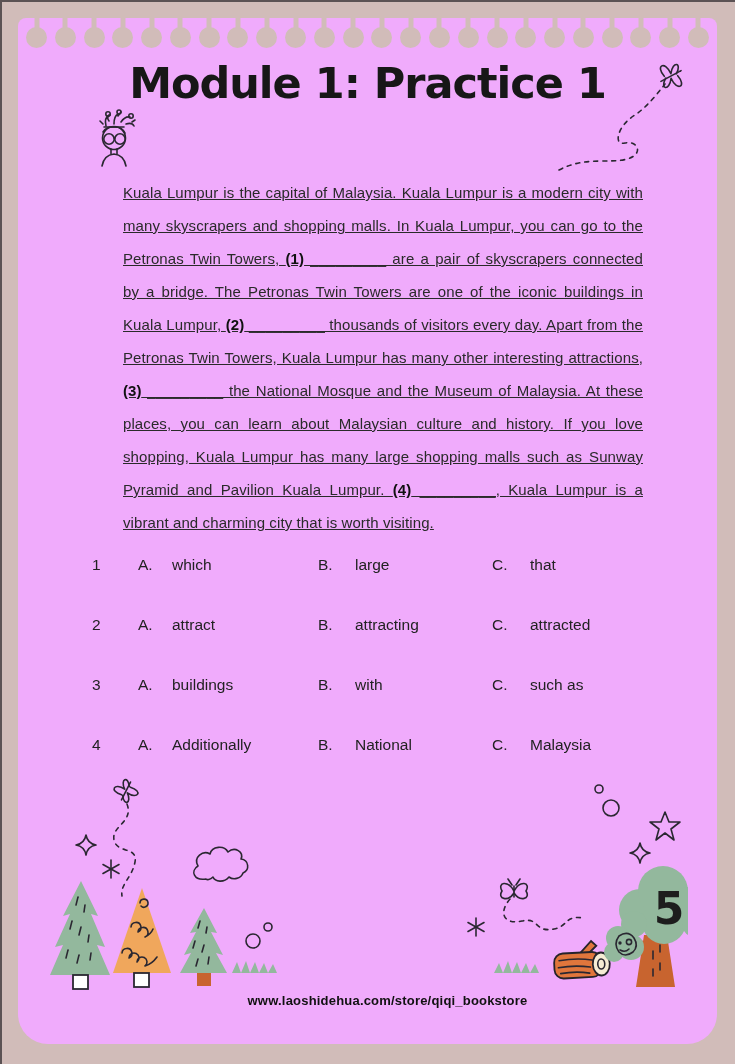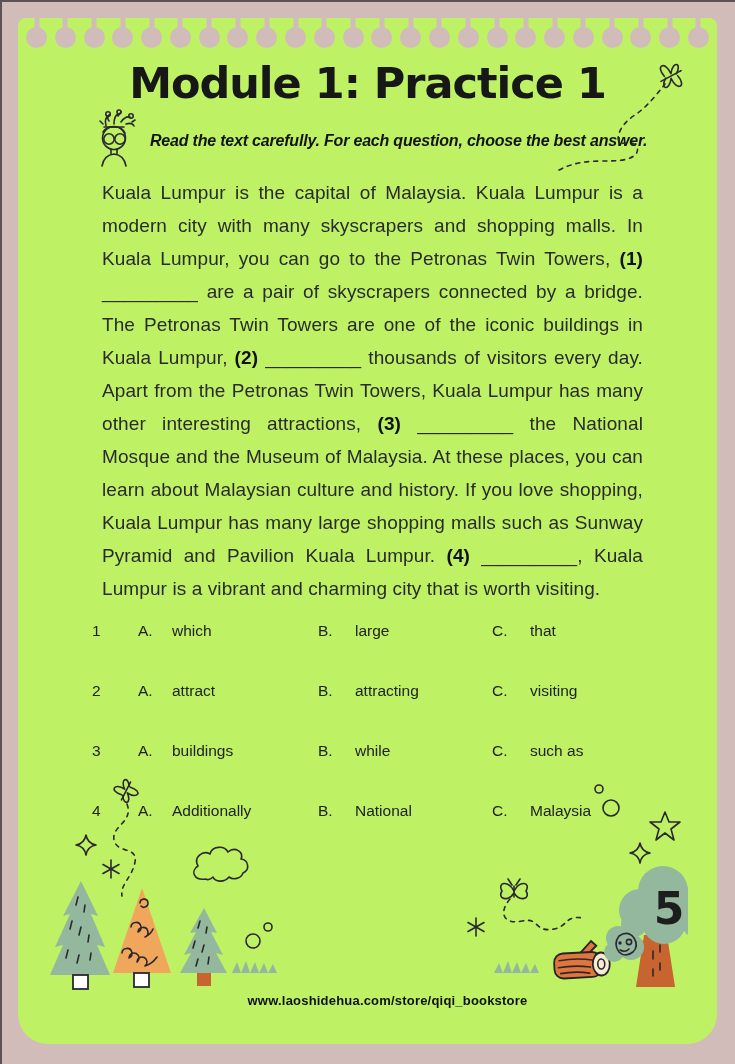--- a/index.html
+++ b/index.html
@@ -7,21 +7,21 @@
   body {
     position:relative;
     background:#d1bcb9;
     font-family:"Liberation Sans", sans-serif;
     color:#1e1e1e;
     overflow:hidden;
     box-shadow: inset 2px 2px 0 rgba(70,64,66,.85);
   }
   .page {
     position:absolute; left:18px; right:18px; top:18px; bottom:20px;
-    background:#bef264;
+    background:#f0abfc;
     border-radius:8px 8px 30px 30px;
   }
   
   .bead-strip {
     position:absolute; top:0; left:2px; right:2px; height:46px;
     display:flex; justify-content:space-between; padding:0 6px;
     pointer-events:none;
   }
   .bead {
     width:21px; height:21px; margin-top:9px;
@@ -40,23 +40,23 @@
   .dragonfly-top { position:absolute; top:40px; right:26px; width:140px; height:125px; }
   .instruction-row {
     margin:4px 0 0 70px; display:flex; align-items:center; height:58px;
   }
   .avatar { width:52px; height:62px; flex:none; margin-top:-4px; }
   .instruction {
     margin-left:10px; font-weight:700; font-style:italic; font-size:16px;
     color:#141414; letter-spacing:-0.2px;
   }
   .passage {
-    margin:6px 74px 0 84px;
-    font-size:19px; line-height:33px; text-align:justify;
-    color:#2a2a2a; letter-spacing:0.1px;
+    margin:6px 74px 0 105px;
+    font-size:15px; line-height:33px; text-align:justify;
+    color:#2a2a2a; letter-spacing:0.1px;text-decoration:underline;
   }
   .passage .b { font-weight:700; color:#111; }
   .questions { margin:16px 74px 0 74px; }
   .q-row {
     display:grid;
     grid-template-columns:46px 34px 146px 37px 137px 38px 1fr;
     font-size:15.5px; color:#222; margin-bottom:40px; line-height:20px;
   }
   .decor-scene { position:absolute; left:30px; bottom:54px; width:640px; height:215px; }
   .footer {
@@ -94,21 +94,20 @@
           <circle cx="32" cy="31" r="5.2"></circle>
           <line x1="26" y1="30" x2="27" y2="30"></line>
         <path d="M16,19 L36,19"></path>
         <path d="M18,18 Q16,10 21,7 M21,13 q-3,-4 1,-6 M26,16 q0,-8 4,-10 M30,8 l3,-4 M33,14 q4,-6 9,-5 M38,16 q6,-2 8,2"></path>
         <circle cx="20" cy="6" r="2.2"></circle>
           <circle cx="31" cy="4" r="2"></circle>
           <circle cx="43" cy="8" r="2.2"></circle>
         <path d="M12,13 l3,3 M44,14 l3,-2"></path>
       </g>
     </svg>
-    <div class="instruction">Read the text carefully. For each question, choose the best answer.</div>
   </div>
 
   <div class="passage"><span>Kuala Lumpur is the capital of Malaysia. Kuala Lumpur is a modern city with many skyscrapers and shopping malls. In Kuala Lumpur, you can go to the Petronas Twin Towers, </span><span class="b">(1)</span><span> _________ are a pair of skyscrapers connected by a bridge. The Petronas Twin Towers are one of the iconic buildings in Kuala Lumpur, </span><span class="b">(2)</span><span> _________ thousands of visitors every day. Apart from the Petronas Twin Towers, Kuala Lumpur has many other interesting attractions, </span><span class="b">(3)</span><span> _________ the National Mosque and the Museum of Malaysia. At these places, you can learn about Malaysian culture and history. If you love shopping, Kuala Lumpur has many large shopping malls such as Sunway Pyramid and Pavilion Kuala Lumpur. </span><span class="b">(4)</span><span> _________, Kuala Lumpur is a vibrant and charming city that is worth visiting.</span></div>
 
   <div class="questions">
     <div class="q-row">
       <span>1</span>
       <span>A.</span>
       <span>which</span>
       <span>B.</span>
@@ -116,28 +115,28 @@
       <span>C.</span>
       <span>that</span>
     </div>
     <div class="q-row">
       <span>2</span>
       <span>A.</span>
       <span>attract</span>
       <span>B.</span>
       <span>attracting</span>
       <span>C.</span>
-      <span>visiting</span>
+      <span>attracted</span>
     </div>
     <div class="q-row">
       <span>3</span>
       <span>A.</span>
       <span>buildings</span>
       <span>B.</span>
-      <span>while</span>
+      <span>with</span>
       <span>C.</span>
       <span>such as</span>
     </div>
     <div class="q-row">
       <span>4</span>
       <span>A.</span>
       <span>Additionally</span>
       <span>B.</span>
       <span>National</span>
       <span>C.</span>

